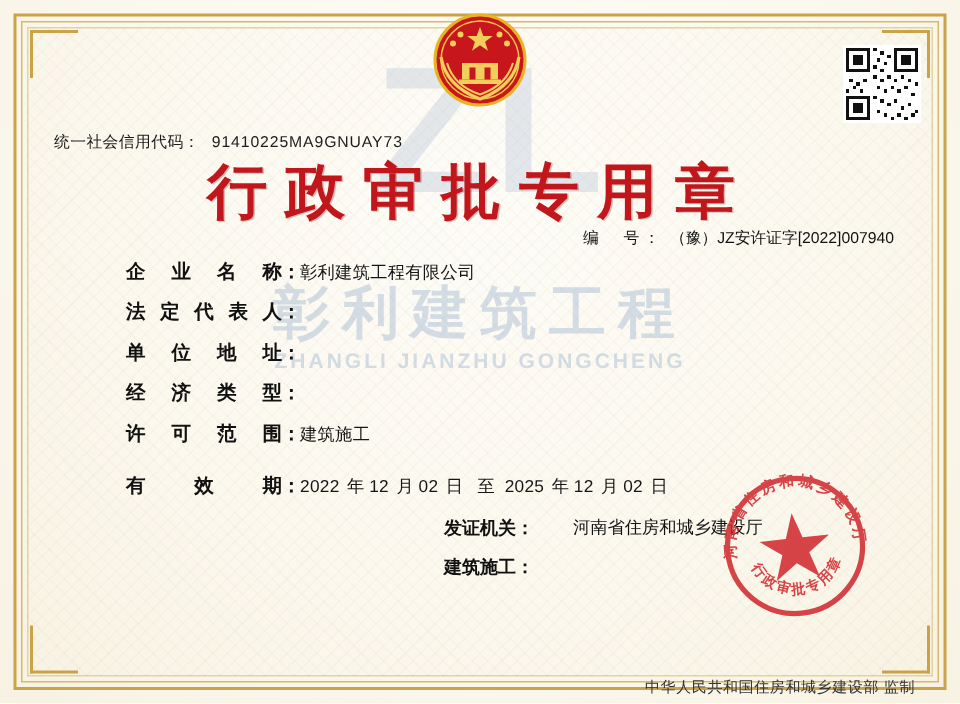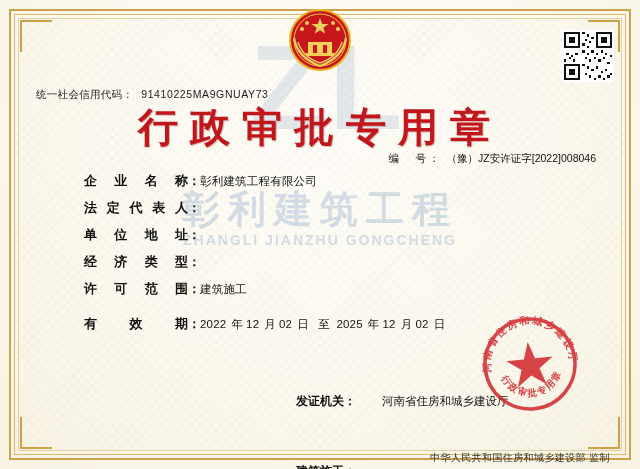--- a/index.html
+++ b/index.html
@@ -226,24 +226,23 @@
     right: 44px;
     top: 344px;
     width: 300px;
     z-index: 5;
     font-size: 11.5px;
     color: #111;
     font-family: "Liberation Sans", sans-serif;
   }
   .issue-row {
     display: flex;
-    align-items: center;
+    align-items: flex-start;
     justify-content: flex-start;
     height: 26px;
-    margin-top: 44px;
   }
   .issue-label {
     width: 86px;
     flex: none;
     font-weight: bold;
     font-size: 12px;
     text-align: left;
   }
   .issue-value {
     flex: 1;
@@ -376,21 +375,21 @@
     </svg>
   </div>
 
   <div class="credit-code">
     <span>统一社会信用代码：</span><span class="val">91410225MA9GNUAY73</span>
   </div>
 
   <div class="title">行政审批专用章</div>
 
   <div class="cert-no">
-    <span class="lbl">编　号：</span><span class="val">（豫）JZ安许证字[2022]008046</span>
+    <span class="lbl">编　号：</span><span class="val">（豫）JZ安许证字[2022]007940</span>
   </div>
 
   <div class="brand-wm">
     <div class="cn">彰利建筑工程</div>
     <div class="en">ZHANGLI JIANZHU GONGCHENG</div>
   </div>
 
   <div class="fields">
 
     <div class="field-row">

